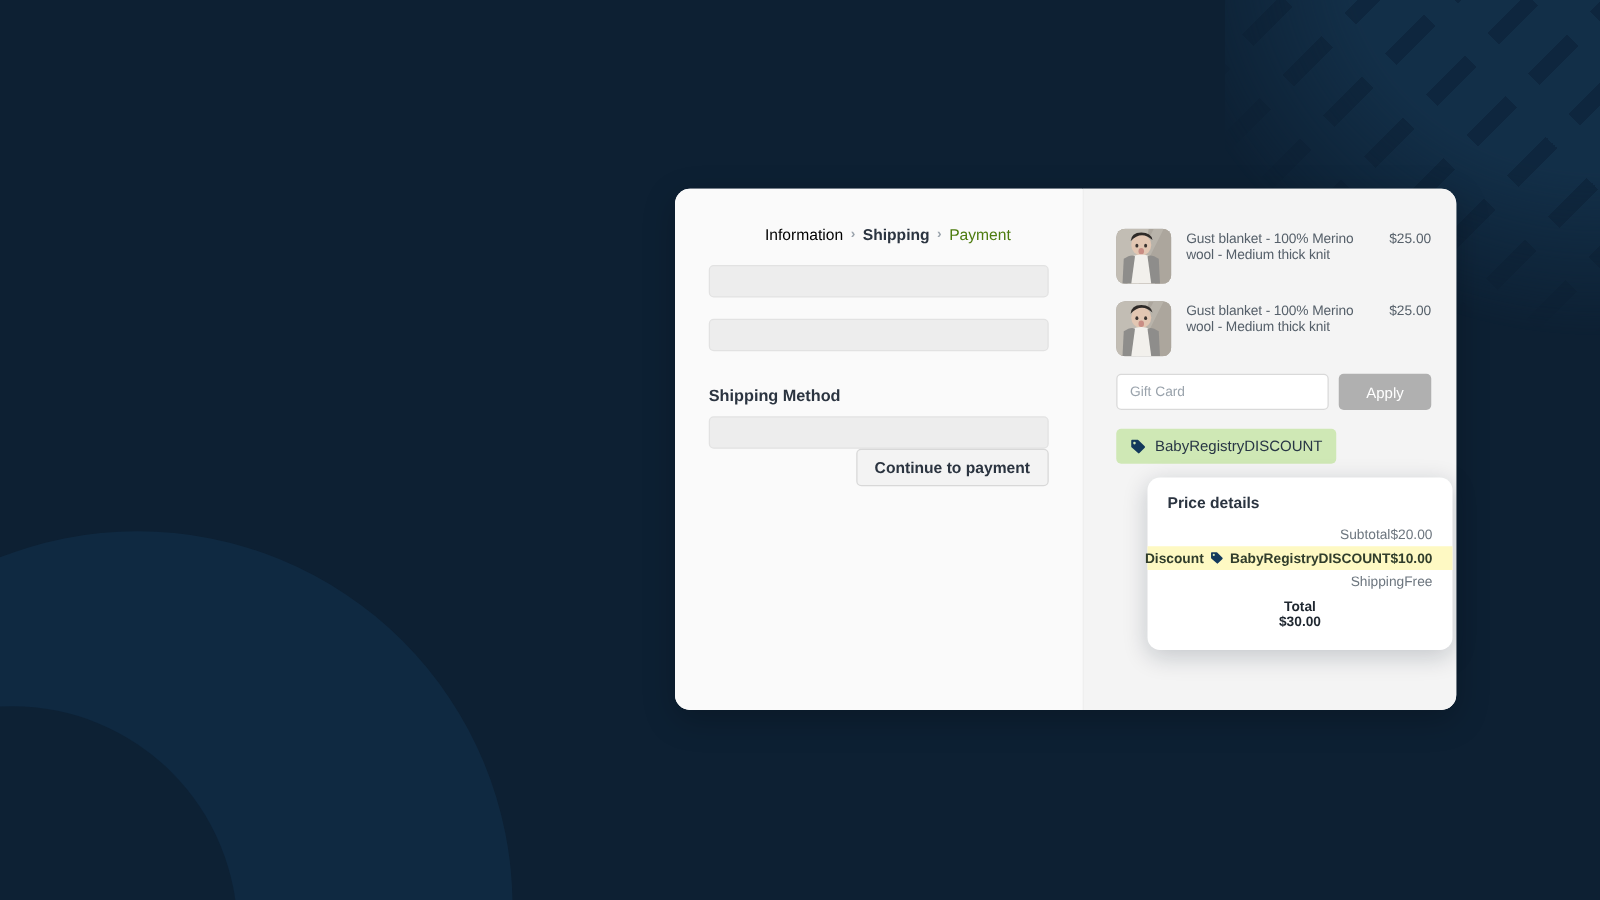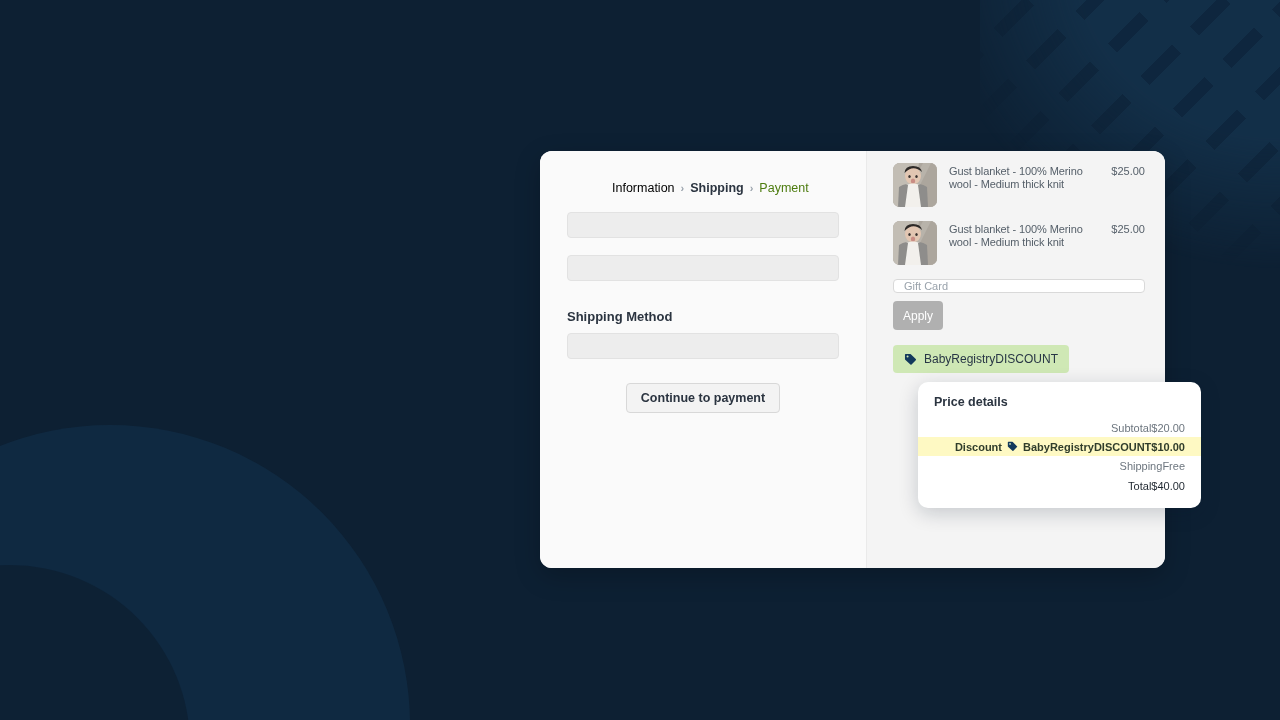--- a/index.html
+++ b/index.html
@@ -101,21 +101,21 @@
     background: #fafafa;
     border-radius: 12px 0 0 12px;
     padding: 19px 27px 0 27px;
     position: relative;
   }
   .checkout-right {
     flex: 1;
     background: #f4f4f4;
     border-radius: 0 12px 12px 0;
     border-left: 1px solid #eaeaea;
-    padding: 12px 20px 0 26px;
+    padding: 32px 20px 0 26px;
     position: relative;
   }
 
   .store-name {
     font-size: 14px;
     font-weight: 700;
     color: #222c36;
     letter-spacing: -0.1px;
   }
   .breadcrumb {
@@ -144,23 +144,22 @@
   }
   .section-label {
     margin-top: 28px;
     font-size: 13px;
     font-weight: 700;
     color: #2b3440;
   }
   .field.tight { margin-top: 9px; }
 
   .cta-row {
-    margin-top: 24px;
-    display: flex;
-    justify-content: center;
+    display: flex;
+    justify-content: flex-end;
   }
   .cta {
     background: #f3f3f3;
     border: 1px solid #d8d8d8;
     border-radius: 4px;
     font-family: inherit;
     font-size: 12.5px;
     font-weight: 700;
     color: #2b3440;
     padding: 7px 14px;
@@ -195,36 +194,35 @@
     font-size: 11px;
     color: #56606a;
     padding-top: 2px;
     white-space: nowrap;
   }
 
   .gc-row {
     display: flex;
     gap: 8px;
     margin-top: 10px;
-    flex-direction: column;
   }
   .gc-input {
     flex: 1;
     height: 29px;
     background: #ffffff;
     border: 1px solid #d9d9d9;
     border-radius: 4px;
     font-family: inherit;
     font-size: 11px;
     color: #3d4750;
     padding: 0 10px;
   }
   .gc-input::placeholder { color: #9aa3ac; }
   .gc-apply {
-    width: 50px; height: 29px;
+    width: 74px; height: 29px;
     background: #b0b0b0;
     border: none;
     border-radius: 4px;
     font-family: inherit;
     font-size: 12px;
     color: #ffffff;
     cursor: pointer;
   }
 
   .discount-chip {
@@ -237,21 +235,21 @@
     padding: 7px 11px;
     font-size: 12px;
     color: #283645;
   }
   .tag-icon { display: block; }
 
   
   .price-card {
     position: absolute;
     left: 918px; top: 382px;
-    width: 283px;
+    width: 244px;
     background: #ffffff;
     border-radius: 10px;
     padding: 13px 0 12px 0;
     box-shadow: 0 5px 20px rgba(10,25,45,.20);
     z-index: 5;
   }
   .pc-title {
     font-size: 12.5px;
     font-weight: 700;
     color: #2b3440;
@@ -265,22 +263,23 @@
     color: #6d767f;
     padding: 3.5px 16px;
   }
   .pc-row.highlight {
     background: #fef9c3;
     color: #303d2b;
     font-weight: 700;
   }
   .pc-row.total {
     color: #1f2730;
-    font-weight: 400;
+    font-weight: 700;
     padding-top: 5px;
+    flex-direction: column;
   }
   .pc-label { display: flex; align-items: center; gap: 5px; }
   .pc-val { white-space: nowrap; }
 </style>
 </head>
 <body>
 
 <div class="stage">
 
   <div class="bg-circle-outer"></div>
@@ -390,17 +389,17 @@
       <span class="pc-val">$10.00</span>
     </div>
 
     <div class="pc-row">
       <span class="pc-label">Shipping</span>
       <span class="pc-val">Free</span>
     </div>
 
     <div class="pc-row total">
       <span class="pc-label">Total</span>
-      <span class="pc-val">$40.00</span>
+      <span class="pc-val">$30.00</span>
     </div>
   </div>
 
 </div>
 
 </body></html>

